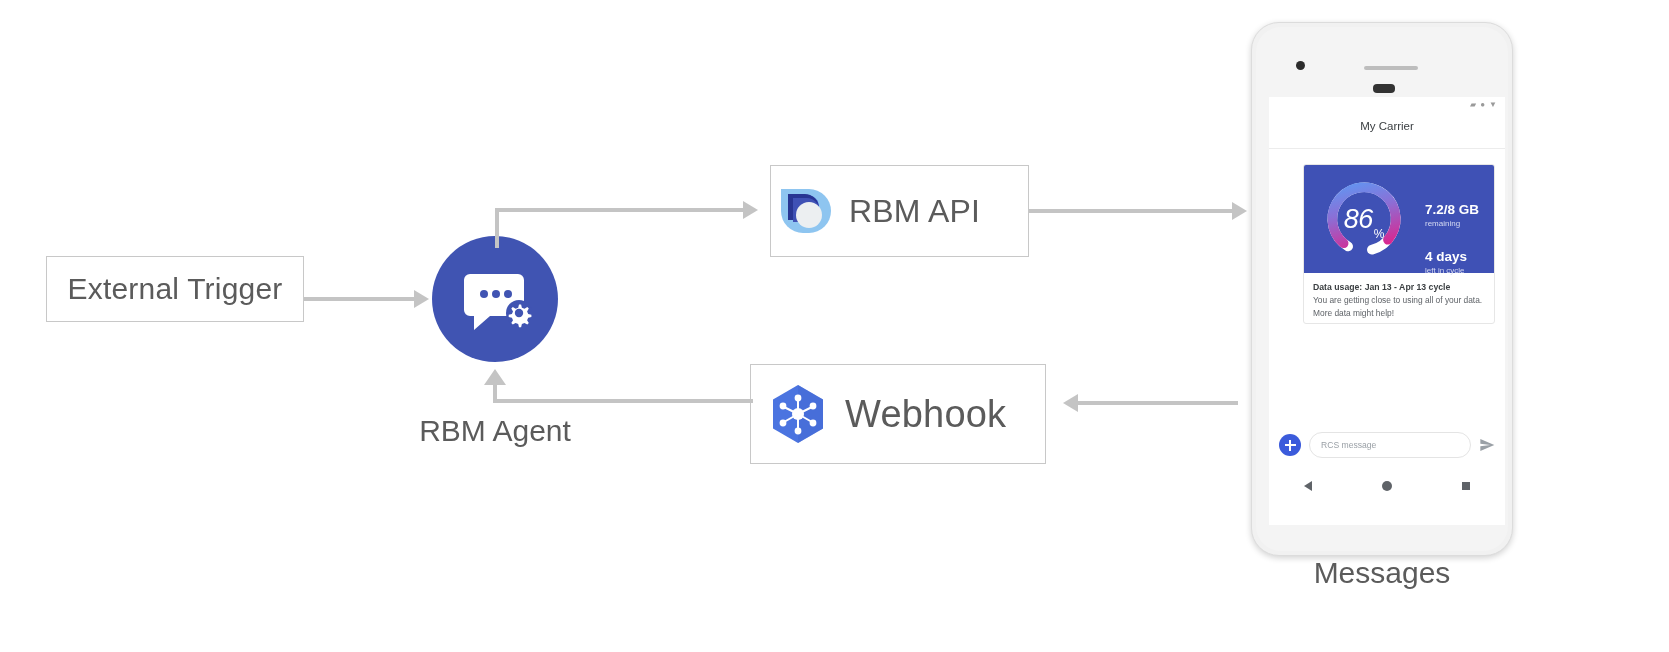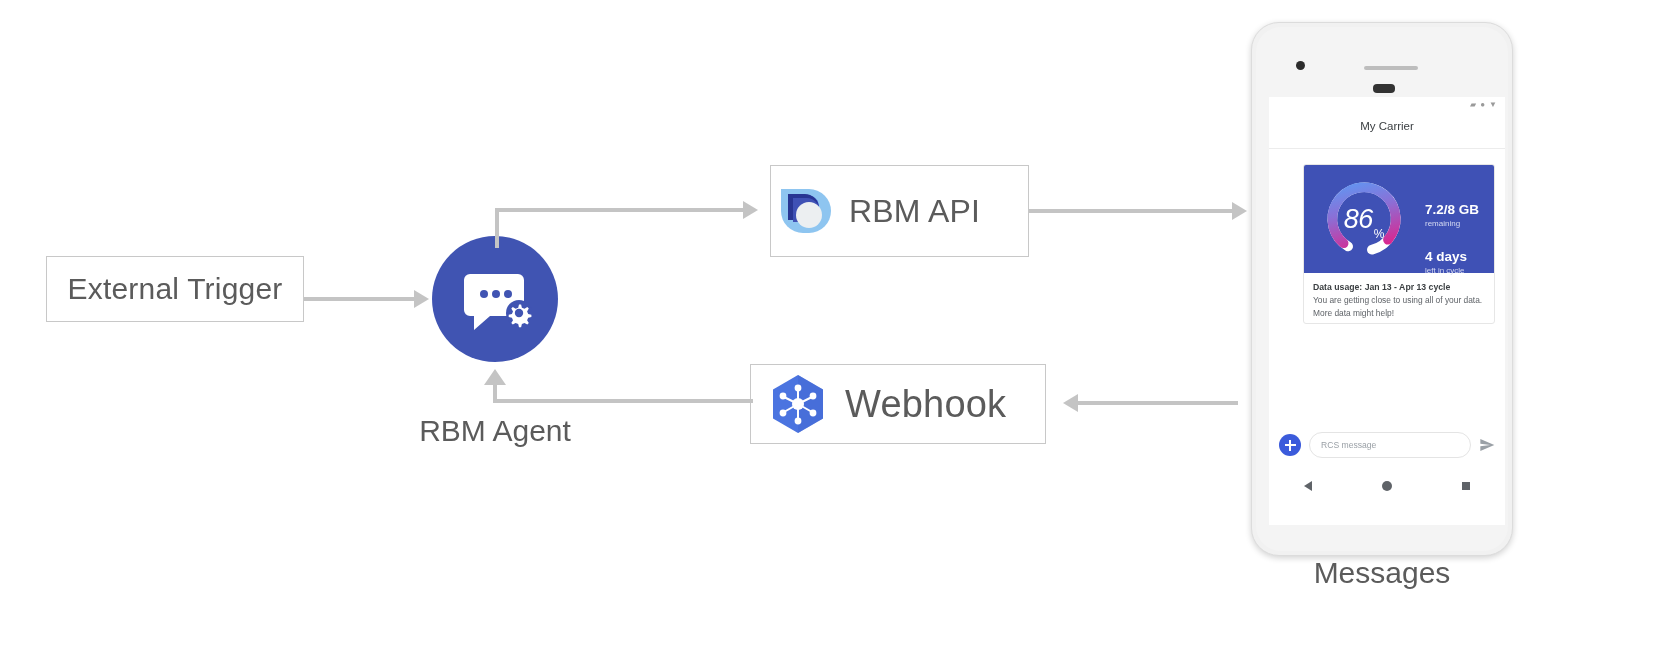--- a/index.html
+++ b/index.html
@@ -30,21 +30,21 @@
 
   
   #external-trigger{ left:46px; top:256px; width:258px; height:66px; justify-content:center;}
   #external-trigger .node-label{font-size:30px;}
 
   
   #rbm-api-box{ left:770px; top:165px; width:259px; height:92px; gap:14px;}
   #rbm-api-box .node-label{font-size:32px;}
 
   
-  #webhook-box{ left:750px; top:364px; width:296px; height:80px; padding-left:16px; gap:16px;}
+  #webhook-box{ left:750px; top:364px; width:296px; height:100px; padding-left:16px; gap:16px;}
   #webhook-box .node-label{font-size:38px;}
 
   
   #rbm-agent{
     position:absolute;left:432px;top:236px;width:126px;height:126px;
     border-radius:50%;background:#4054b2;
   }
   #rbm-agent-caption{
     position:absolute;left:380px;top:414px;width:230px;text-align:center;
     font-size:30px;color:#5b5b5b;font-weight:300;

